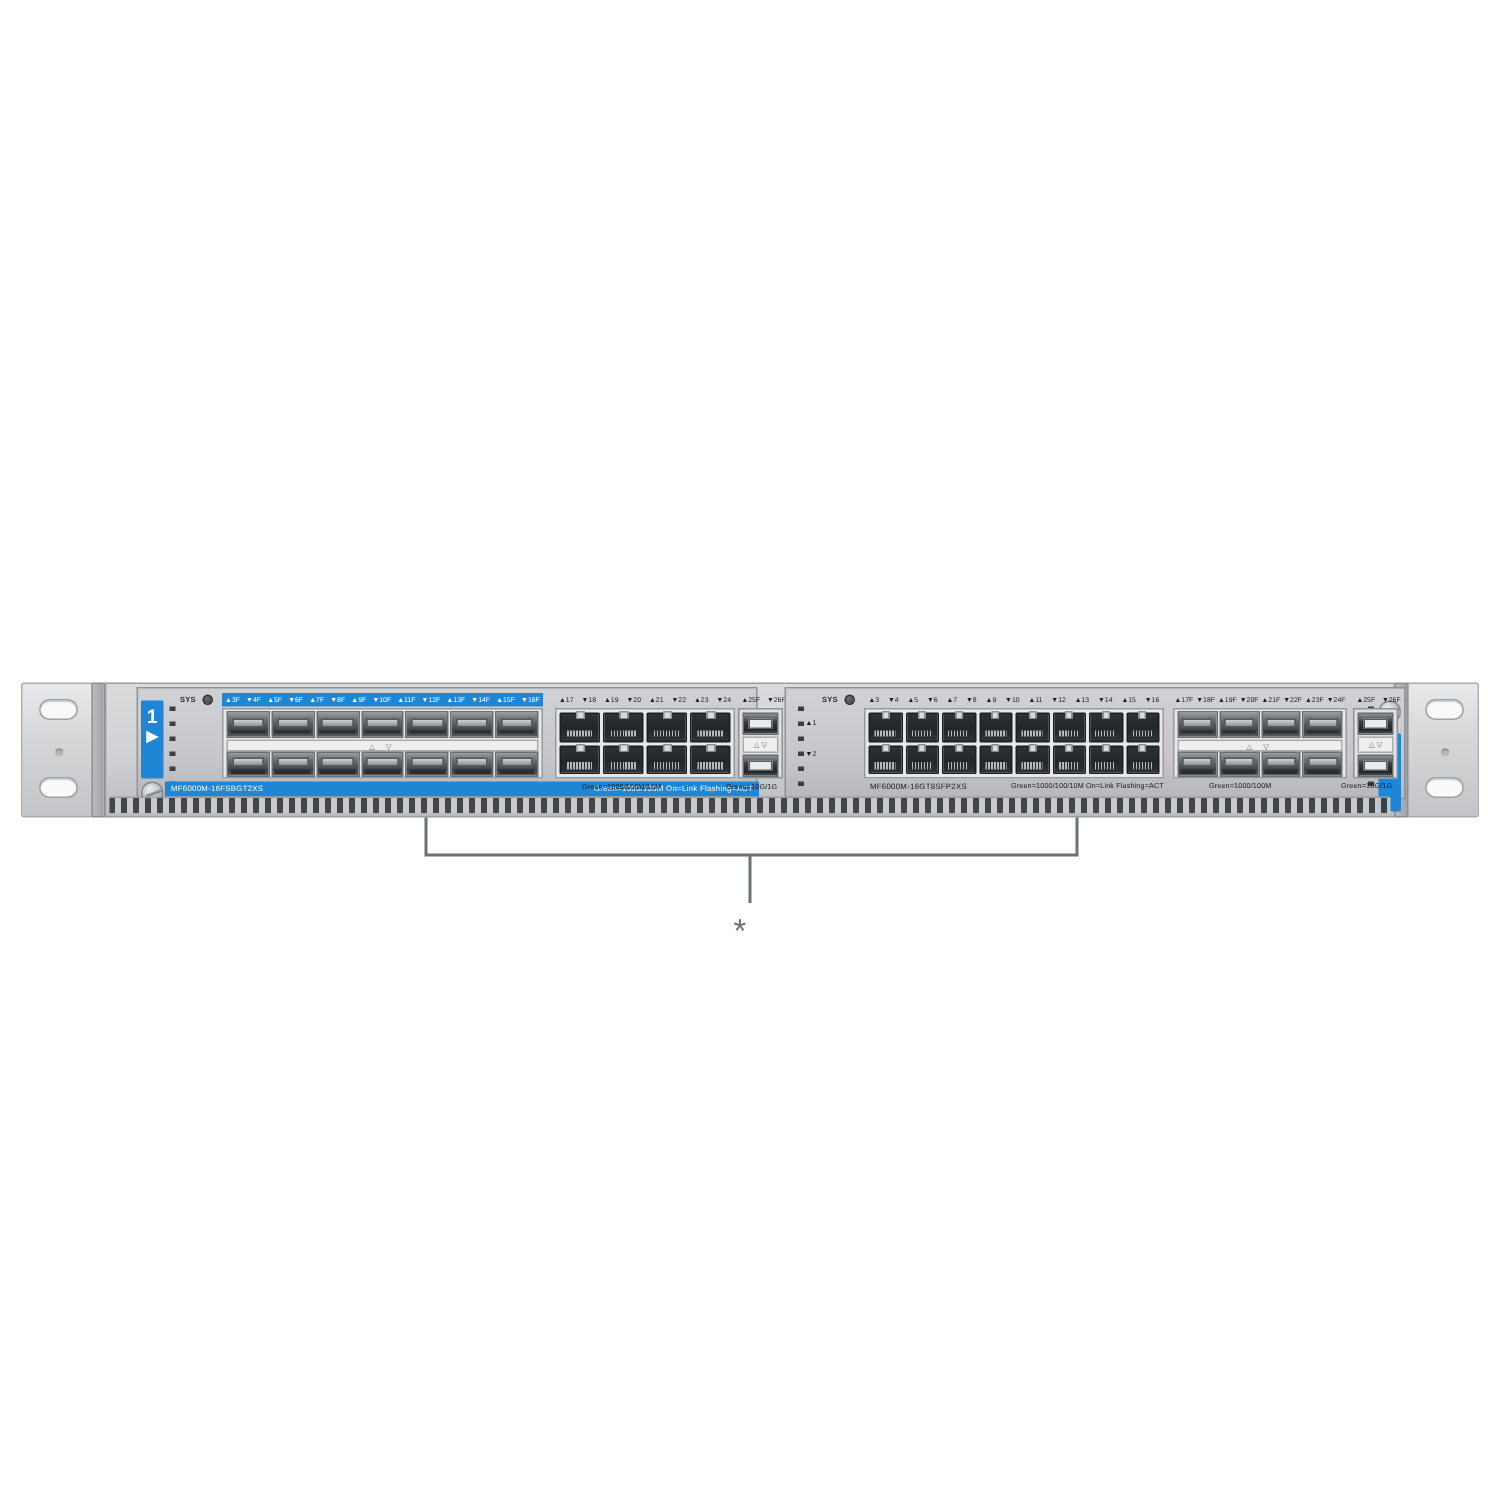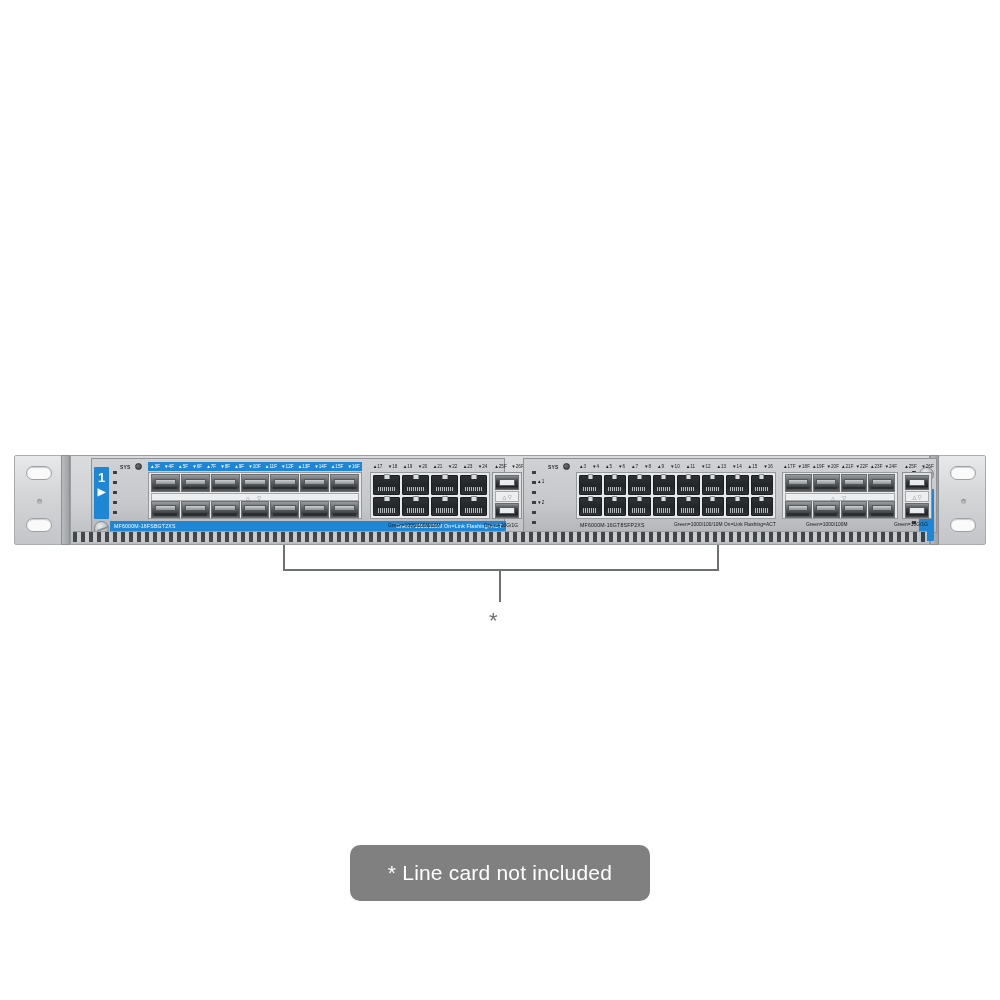--- a/index.html
+++ b/index.html
@@ -603,15 +603,14 @@
     </div>
   </div>
 
   <svg id="callout" viewBox="0 0 1000 1000">
     <path d="M284 545 L284 570 L718 570 L718 545" stroke="#6e7174" stroke-width="2" fill="none"></path>
     <path d="M500 570 L500 602" stroke="#6e7174" stroke-width="2" fill="none"></path>
   </svg>
 
   <div class="asterisk">*</div>
 
-  <div id="tooltip">* Line card not included</div>
 
 </div>
 
 </body></html>

